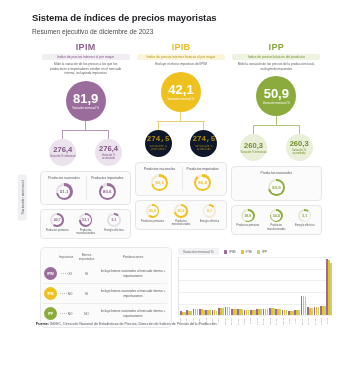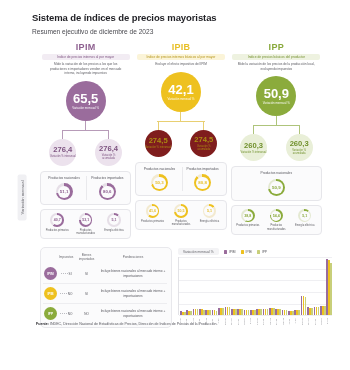--- a/index.html
+++ b/index.html
@@ -45,21 +45,21 @@
 
   
   .pair{display:flex;align-items:flex-start;justify-content:center;gap:0;position:relative;width:100%;}
   .pairitem{flex:1;display:flex;flex-direction:column;align-items:center;}
   .hbar{position:absolute;top:0;height:1px;left:24%;right:24%;}
   .midcircle{width:27px;height:27px;border-radius:50%;display:flex;flex-direction:column;
     align-items:center;justify-content:center;}
   .midcircle .v{font-size:7.6px;font-weight:bold;line-height:1;}
   .midcircle .l{font-size:2.6px;line-height:1.25;margin-top:1.5px;text-align:center;}
   .m-ipim{background:#ece2ed;color:#7d5380;}
-  .m-ipib{background:#7f1d1d;color:#ab8c12;}
+  .m-ipib{background:#0f172a;color:#ab8c12;font-family:Liberation Mono, monospace;}
   .m-ipp{background:#e9efd8;color:#70902c;}
 
   
   .card{margin-top:5px;background:#fbfbfc;border:0.6px solid #e6e6ea;border-radius:4px;
     width:100%;box-sizing:border-box;padding:4px 3px 4px 3px;display:flex;justify-content:center;gap:2px;position:relative;}
   .card.single{justify-content:center;}
   .prod{flex:1;display:flex;flex-direction:column;align-items:center;padding:0 1px;}
   .prod.single{flex:0 0 52%;}
   .prod + .prod{border-left:0.6px solid #e9e9ec;}
   .prod .cap{font-size:3.3px;text-align:center;line-height:1.35;color:#55555c;}
@@ -134,21 +134,21 @@
 
   <div class="cols">
 
     <div class="col">
       <div class="col-name c-ipim">IPIM</div>
       <div class="col-sub bg-ipim">Índice de precios internos al por mayor</div>
       <div class="col-desc">Mide la variación de los precios a los que los productores e importadores venden en el mercado interno, incluyendo impuestos</div>
 
       <div class="bigwrap">
         <div class="bigcircle b-ipim">
-          <div class="v">65,5</div>
+          <div class="v">81,9</div>
           <div class="l">Variación mensual %</div>
         </div>
         <div class="stem s-ipim"></div>
       </div>
 
       <div class="pair">
         <div class="hbar s-ipim"></div>
         <div class="pairitem">
           <div class="stem s-ipim"></div>
           <div class="midcircle m-ipim">

